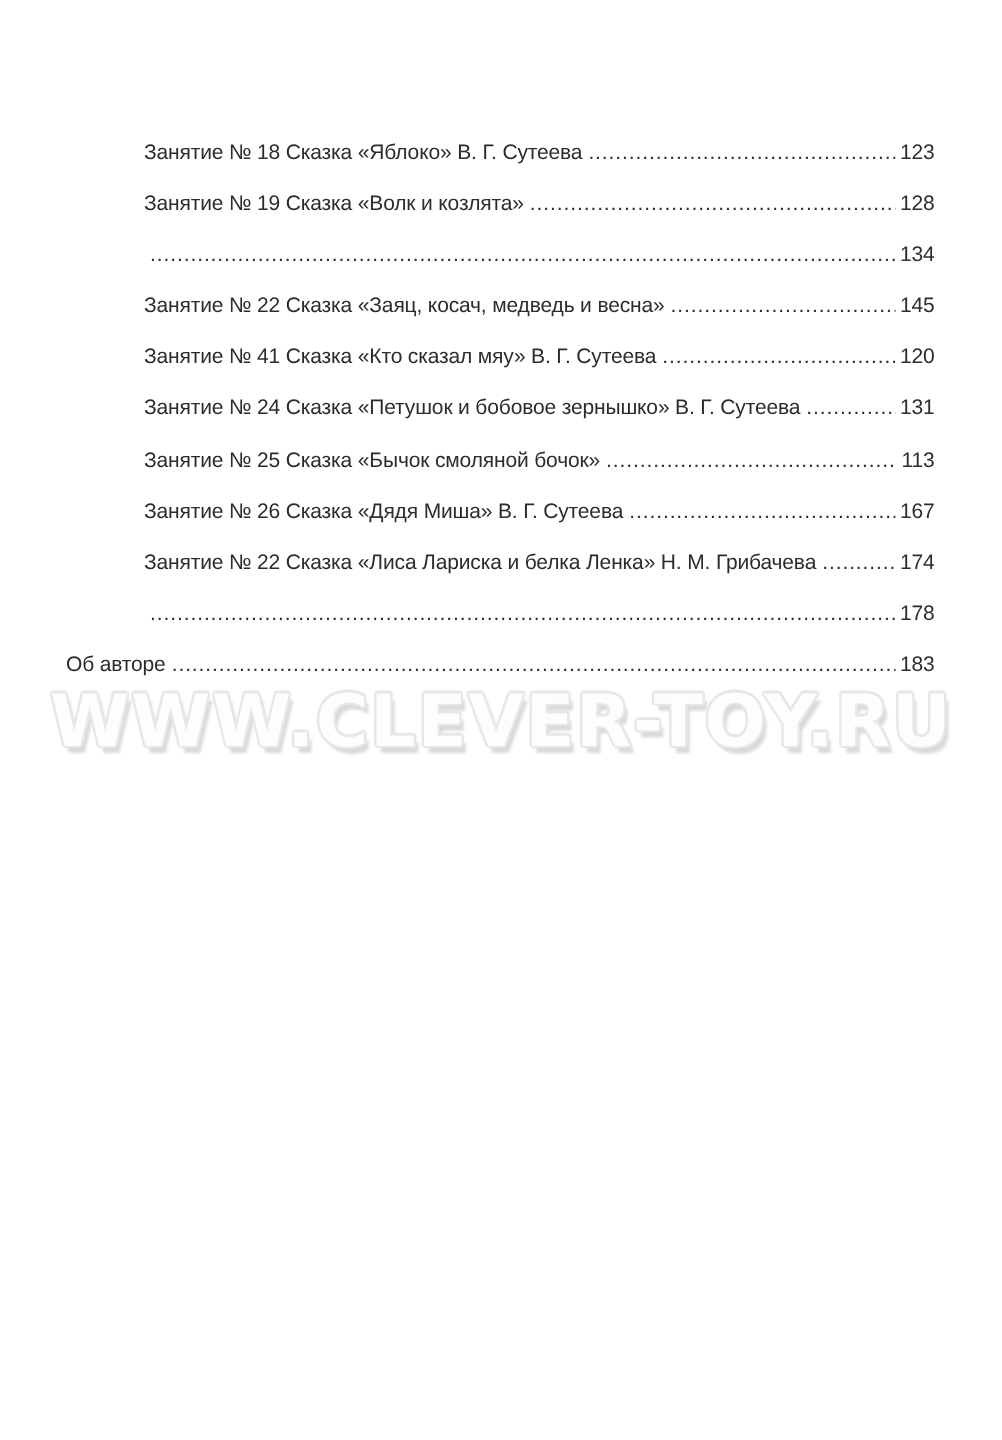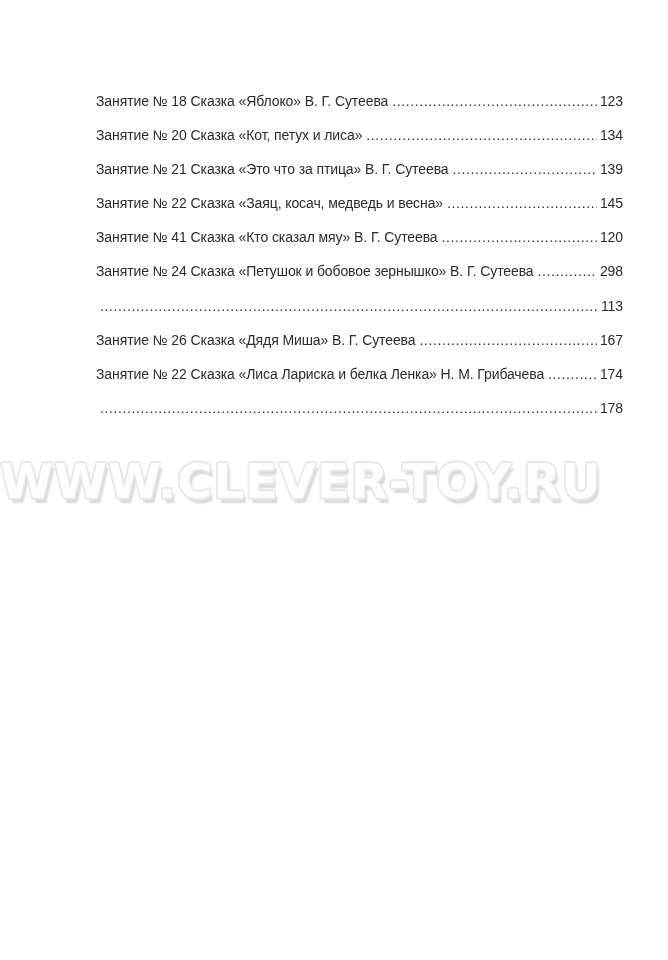--- a/index.html
+++ b/index.html
@@ -54,20 +54,21 @@
   .pagenum {
     white-space: nowrap;
     flex: 0 0 auto;
     padding-left: 1px;
   }
   .watermark {
     position: absolute;
     top: 450px;
     left: 0;
     width: 100%;
+    text-align: center;
     z-index: 1;
     font-family: "DejaVu Sans", sans-serif;
     font-weight: 700;
     font-size: 48px;
     line-height: 62px;
     letter-spacing: 1px;
     color: #fdfdfd;
     text-shadow:
       -1.3px -1.3px 0 #e7e7e7,
        1.3px -1.3px 0 #e7e7e7,
@@ -89,52 +90,52 @@
   <div class="watermark">WWW.CLEVER-TOY.RU</div>
 
   <div class="toc">
 
     <div class="row indent">
       <span class="label">Занятие № 18 Сказка «Яблоко» В. Г. Сутеева</span>
       <span class="dots"></span>
       <span class="pagenum">123</span>
     </div>
 
+    <div class="row indent">
+      <span class="label">Занятие № 19 Сказка «Волк и козлята»</span>
+      <span class="dots"></span>
+      <span class="pagenum">128</span>
+    </div>
 
     <div class="row indent">
-      <span class="label">Занятие № 20 Сказка «Кот, петух и лиса»</span>
       <span class="dots"></span>
       <span class="pagenum">134</span>
     </div>
 
-    <div class="row indent">
-      <span class="label">Занятие № 21 Сказка «Это что за птица» В. Г. Сутеева</span>
-      <span class="dots"></span>
-      <span class="pagenum">139</span>
-    </div>
 
     <div class="row indent">
       <span class="label">Занятие № 22 Сказка «Заяц, косач, медведь и весна»</span>
       <span class="dots"></span>
       <span class="pagenum">145</span>
     </div>
 
     <div class="row indent">
       <span class="label">Занятие № 41 Сказка «Кто сказал мяу» В. Г. Сутеева</span>
       <span class="dots"></span>
       <span class="pagenum">120</span>
     </div>
 
     <div class="row indent">
       <span class="label">Занятие № 24 Сказка «Петушок и бобовое зернышко» В. Г. Сутеева</span>
       <span class="dots"></span>
-      <span class="pagenum">298</span>
+      <span class="pagenum">131</span>
     </div>
 
     <div class="row indent">
+      <span class="label">Занятие № 25 Сказка «Бычок смоляной бочок»</span>
       <span class="dots"></span>
       <span class="pagenum">113</span>
     </div>
 
     <div class="row indent">
       <span class="label">Занятие № 26 Сказка «Дядя Миша» В. Г. Сутеева</span>
       <span class="dots"></span>
       <span class="pagenum">167</span>
     </div>
 
@@ -142,16 +143,21 @@
       <span class="label">Занятие № 22 Сказка «Лиса Лариска и белка Ленка» Н. М. Грибачева</span>
       <span class="dots"></span>
       <span class="pagenum">174</span>
     </div>
 
     <div class="row indent">
       <span class="dots"></span>
       <span class="pagenum">178</span>
     </div>
 
+    <div class="row">
+      <span class="label">Об авторе</span>
+      <span class="dots"></span>
+      <span class="pagenum">183</span>
+    </div>
 
   </div>
 
 </div>
 
 </body></html>

